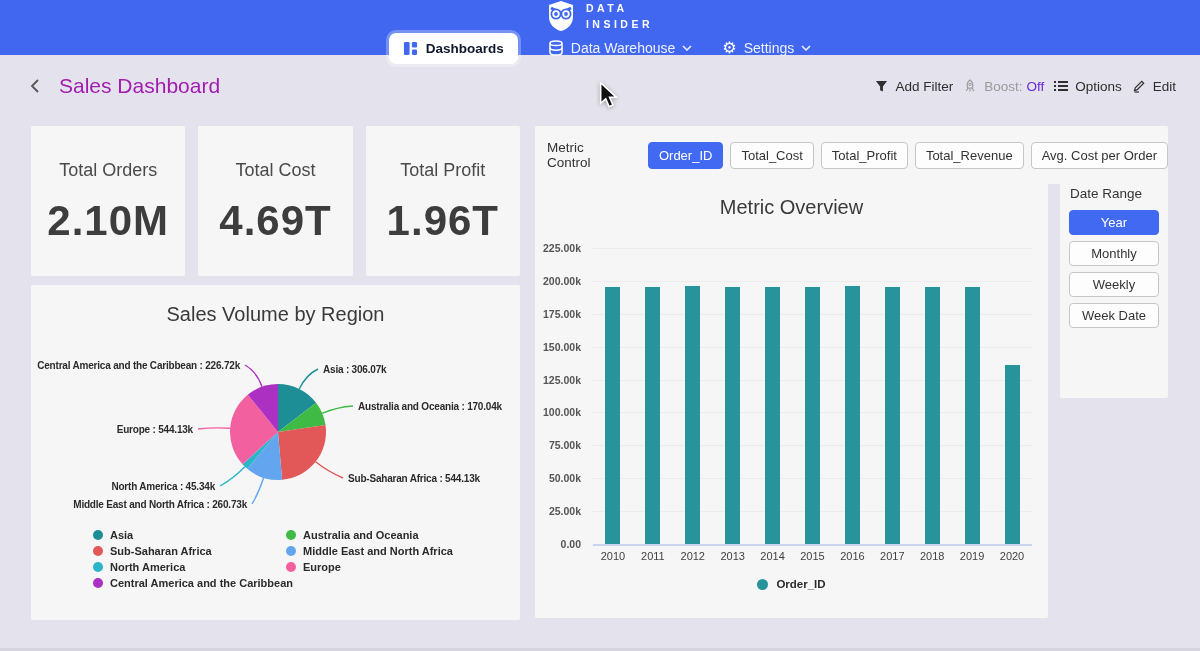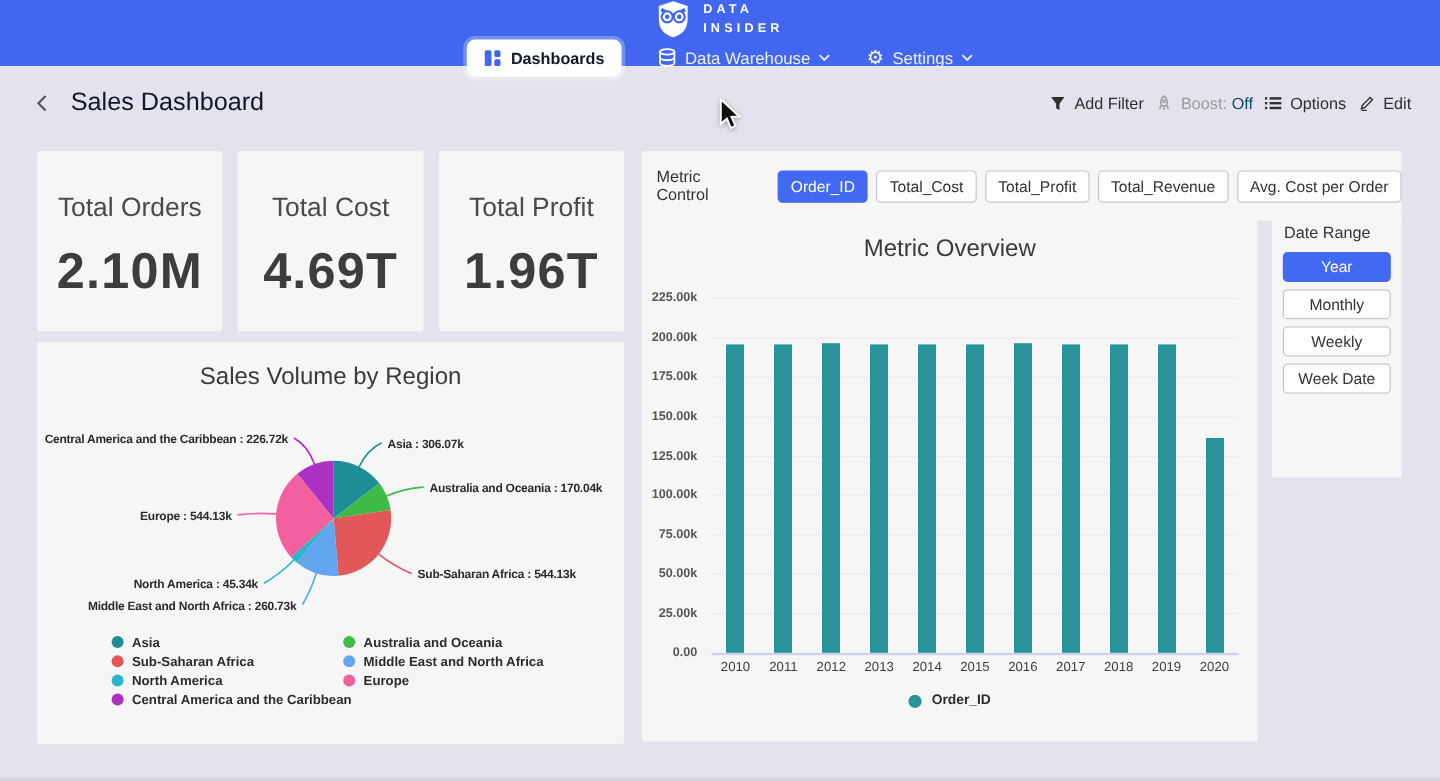--- a/index.html
+++ b/index.html
@@ -28,30 +28,30 @@
     font-family:inherit; cursor:pointer; box-shadow:0 0 0 3px rgba(255,255,255,0.28);
   }
   .nav-link { display:flex; align-items:center; gap:7px; color:#eef1ff; font-size:14px; cursor:pointer; }
   .gear-glyph { font-size:16px; line-height:1; color:#fff; font-family:"DejaVu Sans",sans-serif; }
   
   .pagehead {
     position:absolute; top:55px; left:0; width:1200px; height:62px;
     display:flex; align-items:center; padding:0 24px;
   }
   .back-btn { background:none; border:none; cursor:pointer; display:flex; align-items:center; padding:4px; }
-  .page-title { font-size:21px; font-weight:400; color:#0f172a; margin-left:13px; flex:1; }
+  .page-title { font-size:21px; font-weight:400; color:#a21caf; margin-left:13px; flex:1; }
   .head-actions { display:flex; align-items:center; gap:10px; }
   .action { display:flex; align-items:center; gap:7px; font-size:13.5px; color:#2e2e2e; cursor:pointer; font-weight:400; }
   .boost-label { color:#9a9a9a; }
-  .boost-value { color:#0c4a6e; margin-left:-3px; }
+  .boost-value { color:#6d28d9; margin-left:-3px; }
   
   .panel { position:absolute; background:#f7f6f6; border-radius:2px; }
   .kpi-row { position:absolute; left:31px; top:126px; width:489px; height:150px; display:flex; gap:13px; }
   .kpi-card { flex:1; background:#f7f6f6; border-radius:2px; text-align:center; }
-  .kpi-label { margin-top:34px; font-size:22px; color:#4a4a4a; }
+  .kpi-label { margin-top:34px; font-size:18px; color:#4a4a4a; }
   .kpi-value { margin-top:16px; font-size:42px; font-weight:bold; color:#3d3d3d; letter-spacing:1px; }
   .panel-title { font-size:20px; font-weight:400; color:#3a3a3a; text-align:center; padding-top:18px; }
   
   .pie-panel { left:31px; top:285px; width:489px; height:335px; }
   .pie-svg { position:absolute; left:0; top:45px; width:489px; height:290px; }
   .pie-label { font-size:10px; font-weight:bold; fill:#2b2b2b; letter-spacing:-0.2px; }
   .legend-label { font-size:11px; font-weight:bold; fill:#2b2b2b; }
   
   .metric-panel { left:535px; top:126px; width:633px; height:58px; display:flex; align-items:center; padding-left:12px; gap:7px; }
   .metric-label { font-size:13.5px; color:#333; margin-right:10px; }

